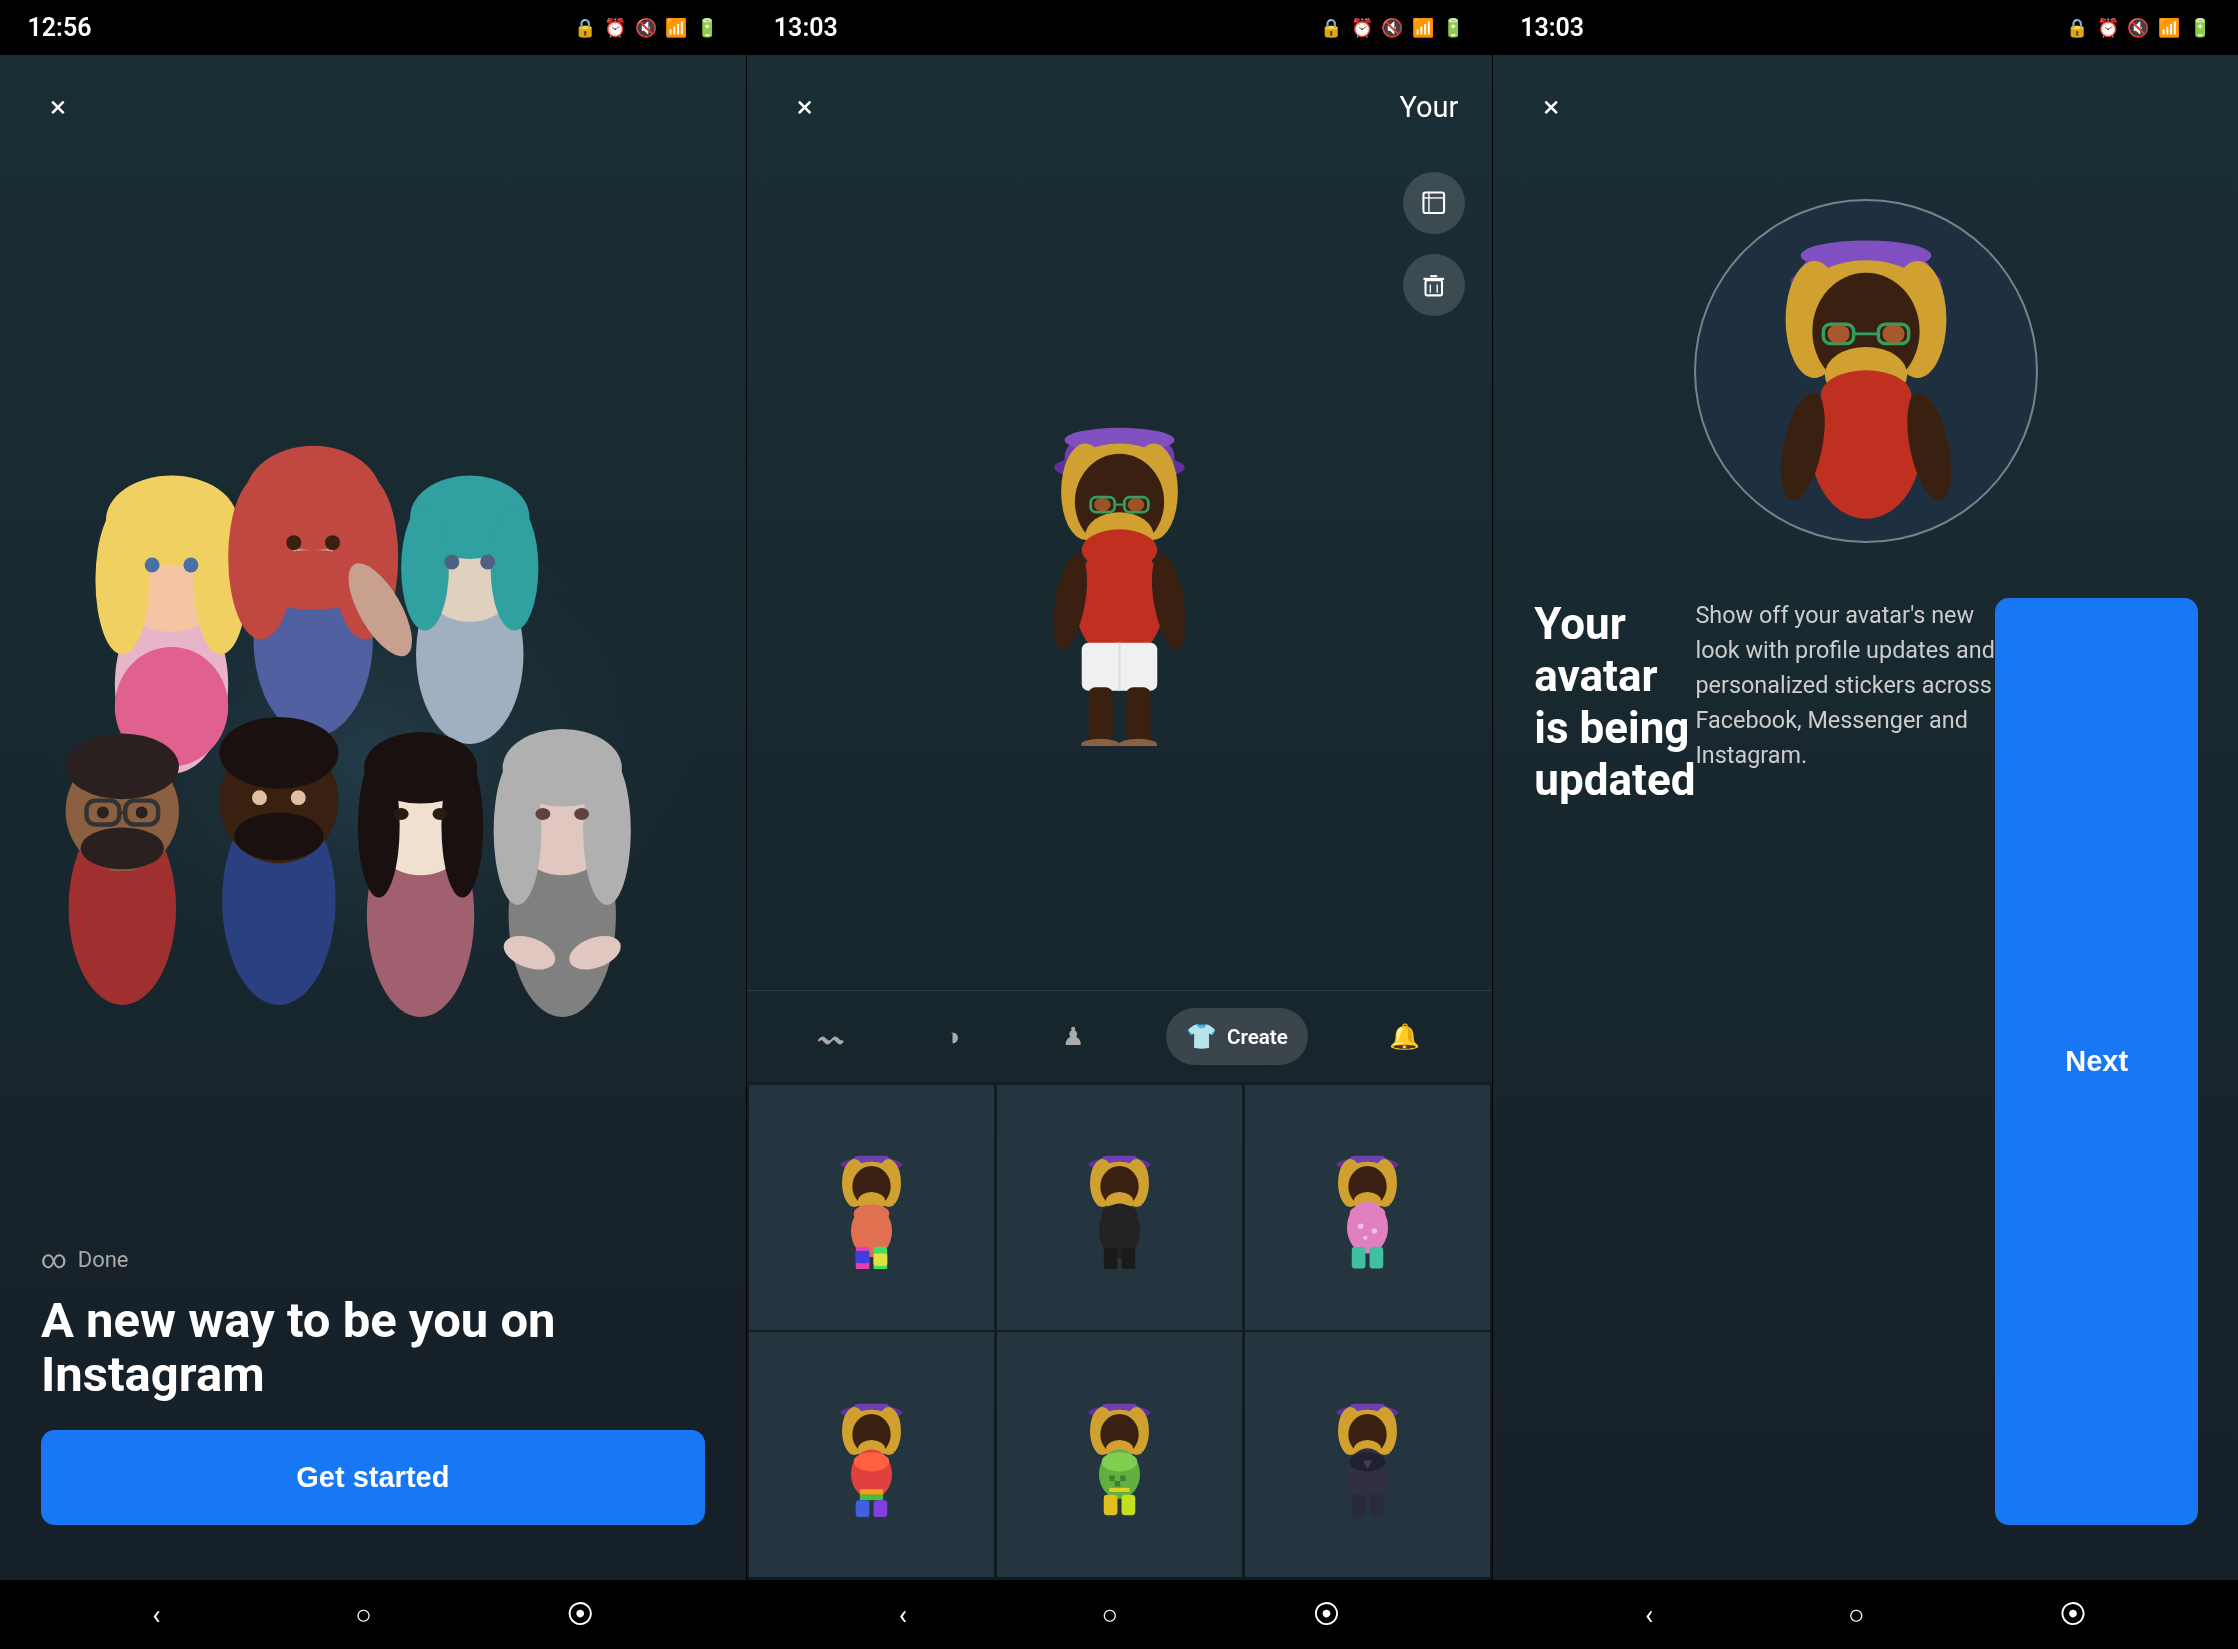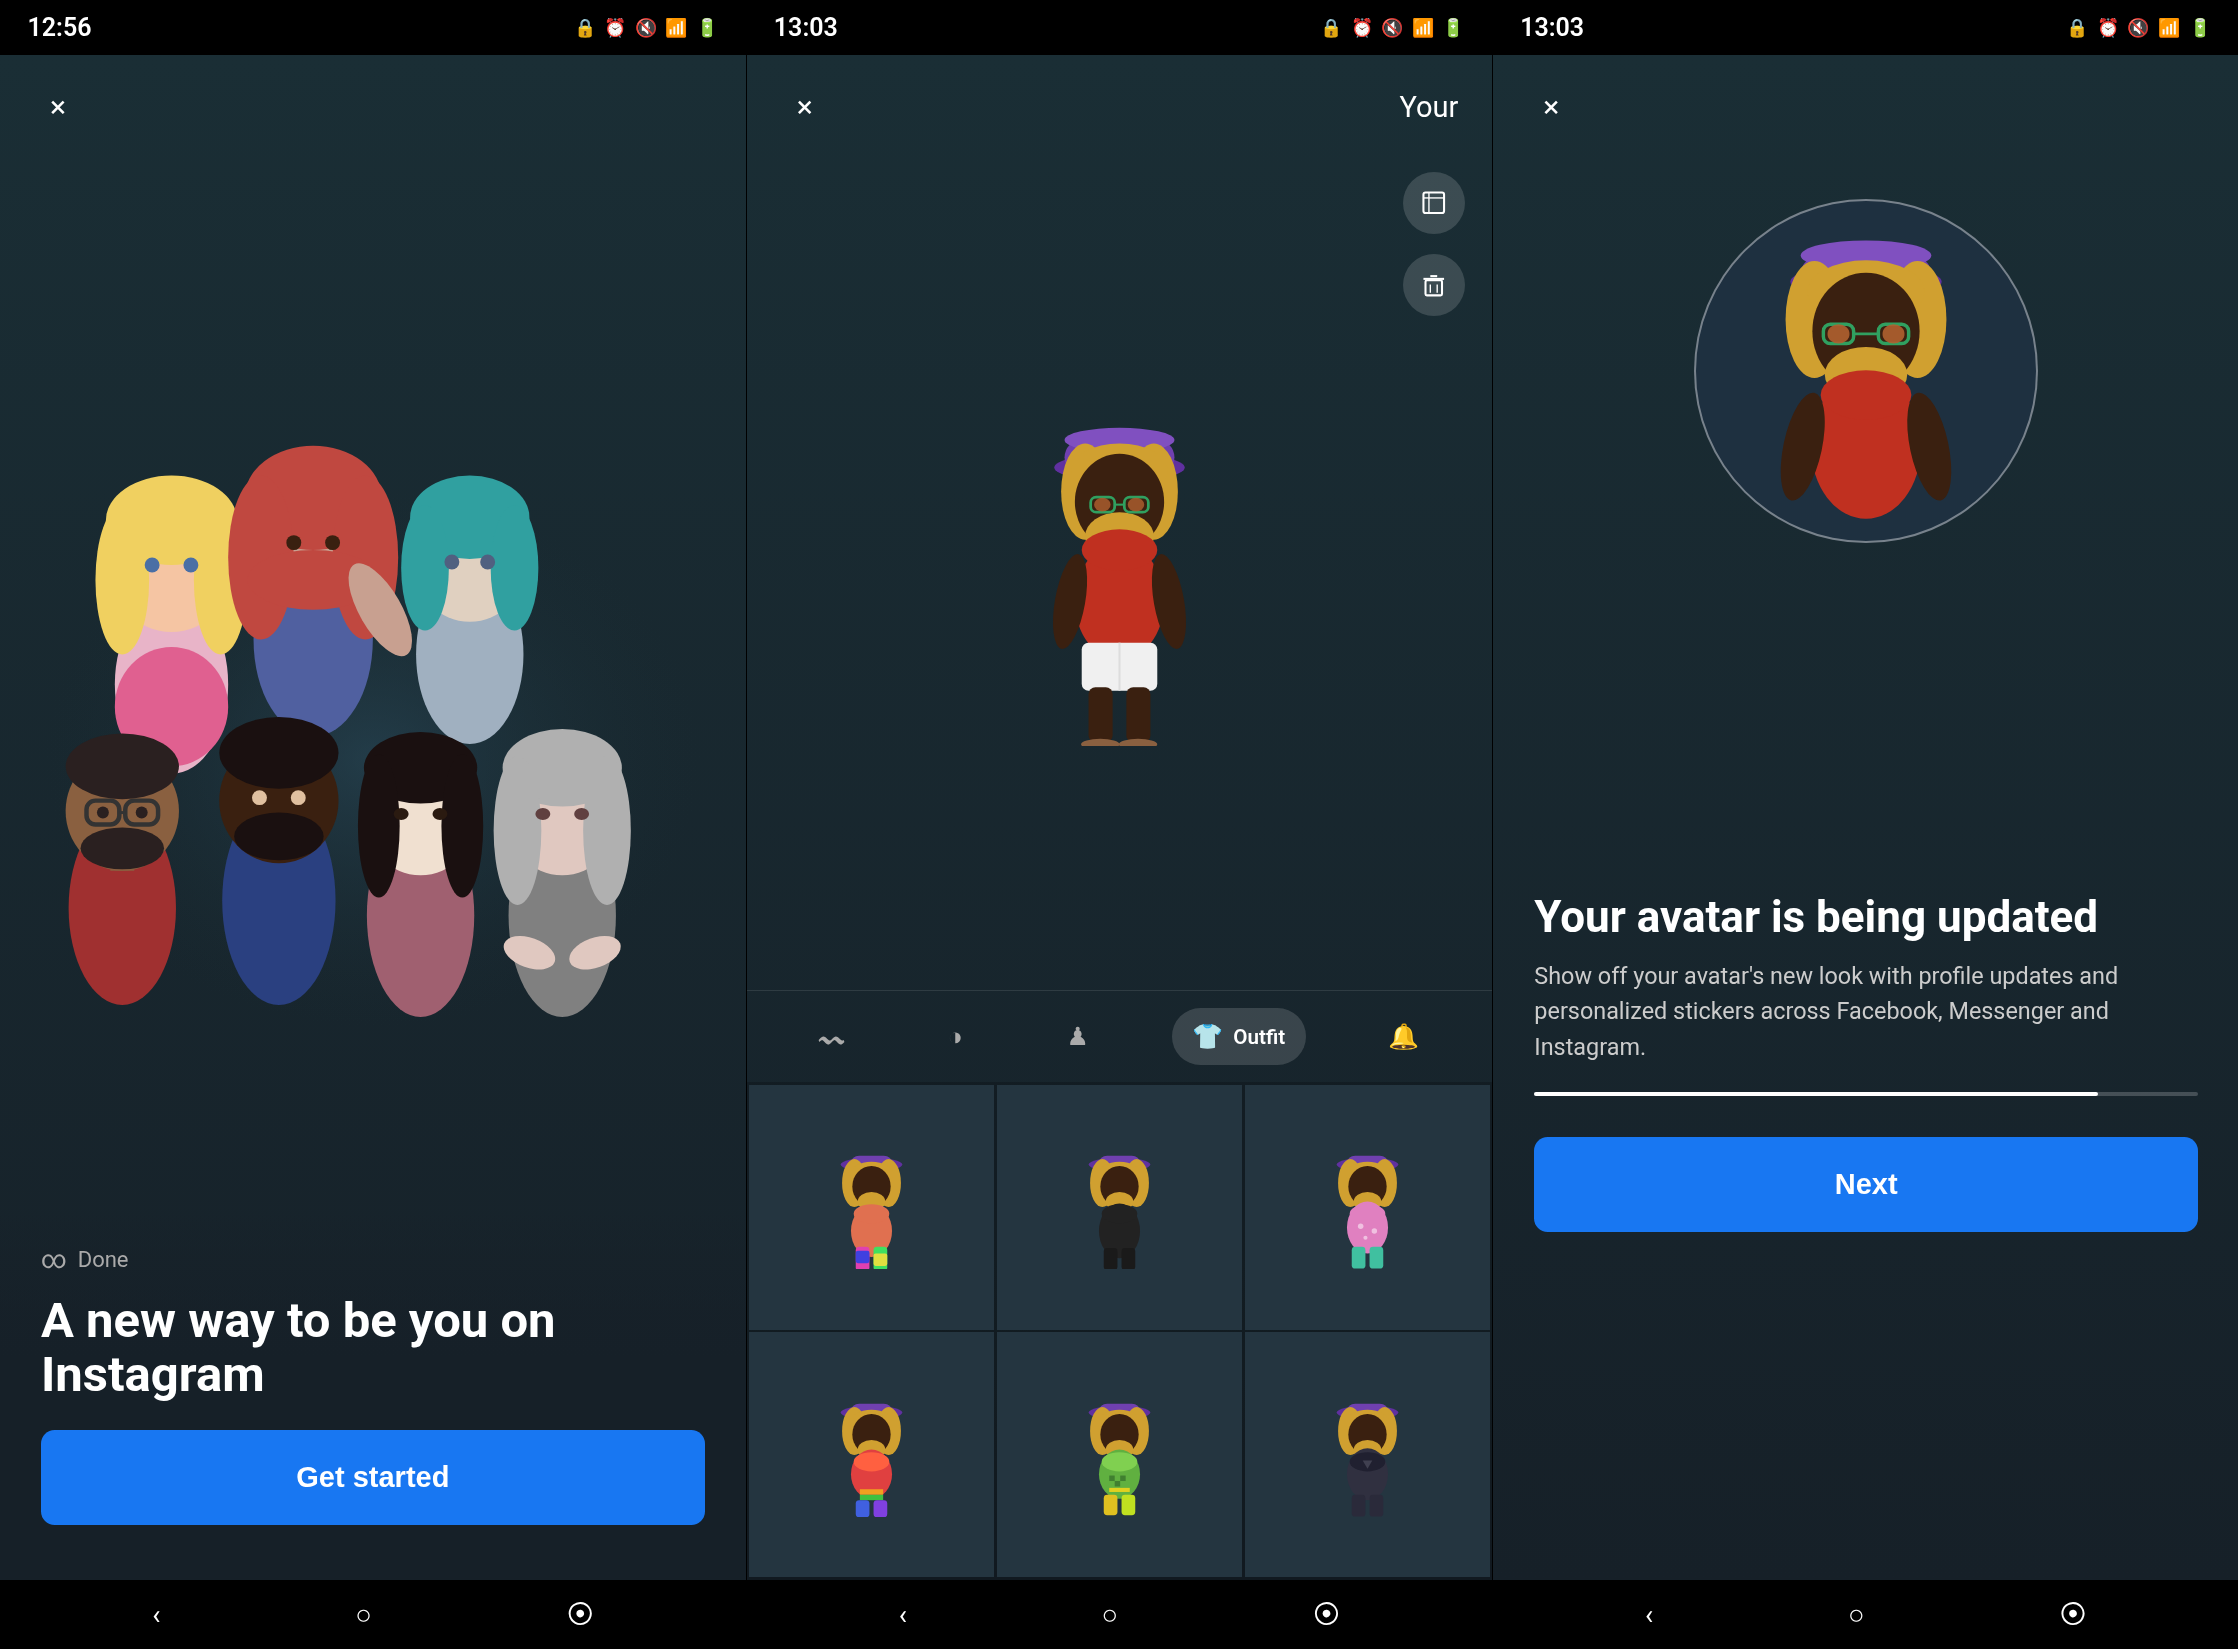--- a/index.html
+++ b/index.html
@@ -258,22 +258,21 @@
       align-items: center;
       justify-content: center;
       overflow: hidden;
       background: #1e3040;
     }
 
     .screen3-bottom {
       padding: 27.5px 41px 55px;
       flex: 1;
       display: flex;
-      flex-direction: column;
-      justify-content: center;
+      justify-content: flex-end;
     }
 
     .screen3-title {
       font-size: 44px;
       font-weight: 700;
       color: #fff;
       margin-bottom: 16.5px;
     }
 
     .screen3-desc {
@@ -578,21 +577,21 @@
         <span class="toolbar-tab-icon">〰</span>
       </div>
       <div class="toolbar-tab">
         <span class="toolbar-tab-icon">◑</span>
       </div>
       <div class="toolbar-tab">
         <span class="toolbar-tab-icon">♟</span>
       </div>
       <div class="toolbar-tab active">
         <span class="toolbar-tab-icon">👕</span>
-        <span style="color:#fff;font-size:20.6px;font-weight:600;">Outfit</span>
+        <span style="color:#fff;font-size:20.6px;font-weight:600;">Create</span>
       </div>
       <div class="toolbar-tab">
         <span class="toolbar-tab-icon">🔔</span>
       </div>
     </div>
 
     <div class="outfit-grid">
 
       <div class="outfit-cell">
         <svg width="89" height="124" viewBox="0 0 130 180">

